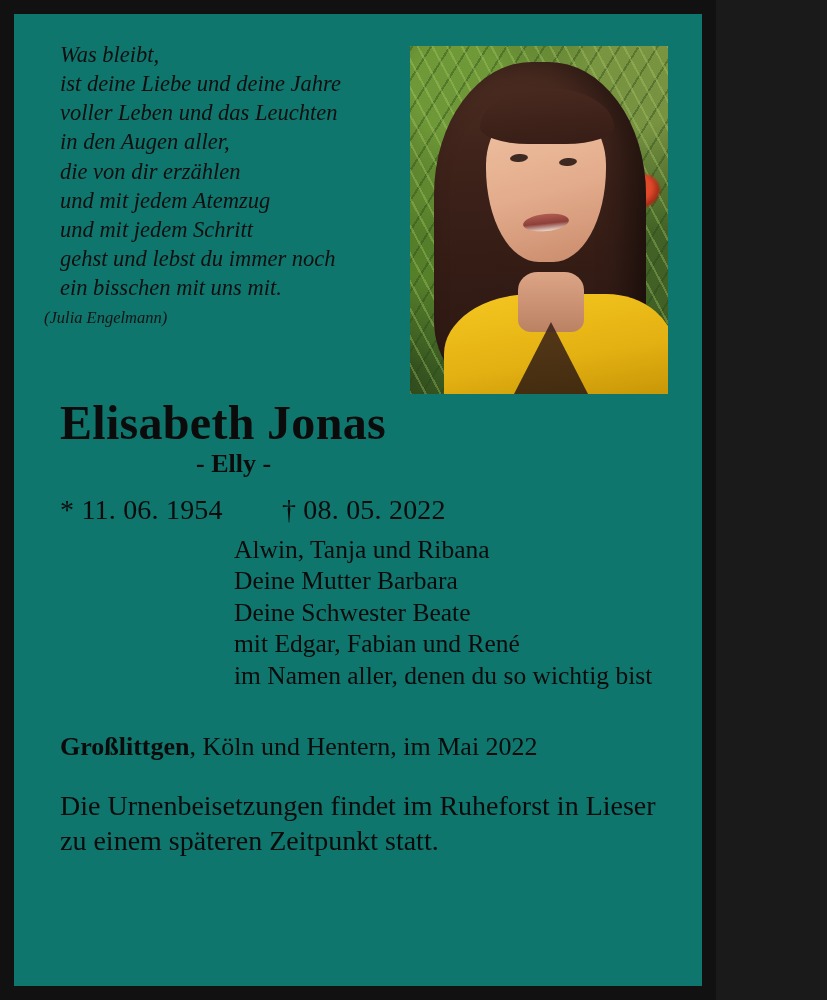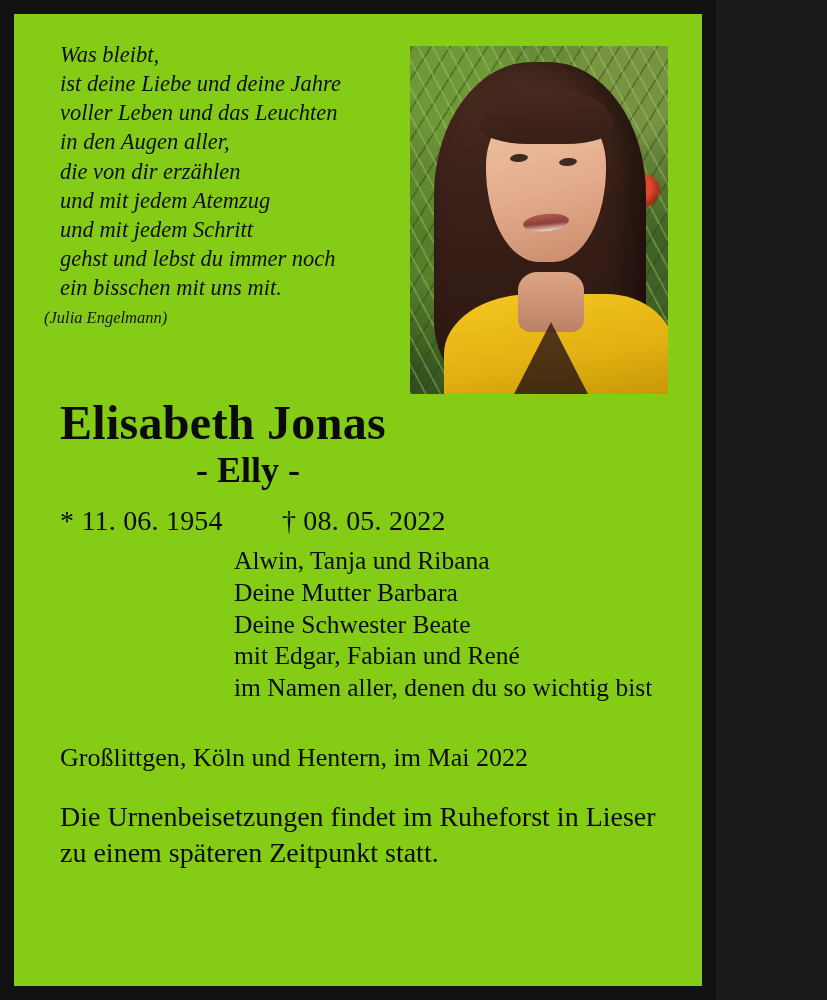--- a/index.html
+++ b/index.html
@@ -11,21 +11,21 @@
     width: 827px;
     height: 1000px;
     overflow: hidden;
     font-family: "Liberation Serif", serif;
   }
   .obituary {
     position: relative;
     box-sizing: border-box;
     width: 716px;
     height: 1000px;
-    background: #84cc16;
+    background: #0f766e;
     border: 14px solid #111111;
     padding: 22px 30px 0 30px;
   }
 
   
   .top-area {
     display: flex;
     flex-direction: row;
     align-items: flex-start;
     justify-content: space-between;
@@ -156,21 +156,21 @@
     font-family: "Liberation Serif", serif;
     font-weight: bold;
     font-size: 48px;
     line-height: 1.06;
     letter-spacing: 0.3px;
     color: #0b0b0b;
   }
   .nickname {
     font-family: "Liberation Serif", serif;
     font-weight: bold;
-    font-size: 36px;
+    font-size: 26px;
     line-height: 1.18;
     color: #0b0b0b;
     padding-left: 136px;
   }
   .dates {
     margin-top: 14px;
     font-family: "Liberation Serif", serif;
     font-size: 28px;
     color: #0b0b0b;
     letter-spacing: 0.2px;
@@ -198,21 +198,21 @@
     color: #0b0b0b;
     white-space: pre;
   }
   .places {
     margin-top: 40px;
     padding-left: 16px;
     font-family: "Liberation Serif", serif;
     font-size: 26px;
     color: #0b0b0b;
   }
-  .places b { font-weight: normal; margin-top: 28px; }
+  .places b { font-weight: bold; margin-top: 28px; }
   .closing {
     margin-top: 26px;
     padding-left: 16px;
     font-family: "Liberation Serif", serif;
     font-size: 28px;
     line-height: 1.26;
     color: #0b0b0b;
     white-space: pre-line;
     max-width: 760px;
   }

